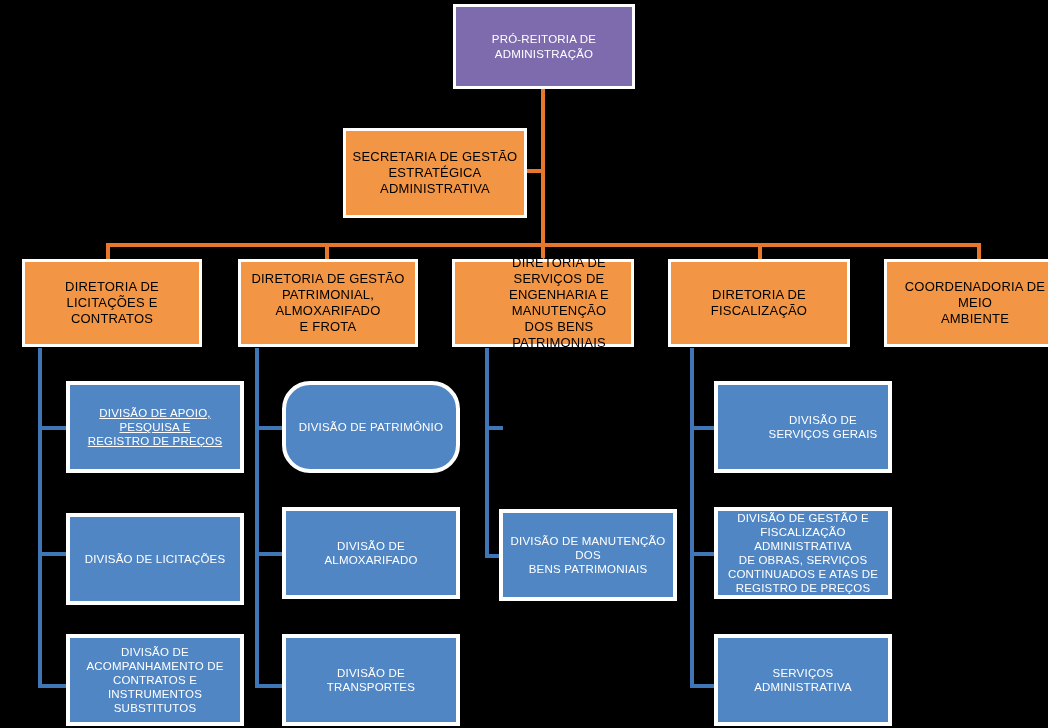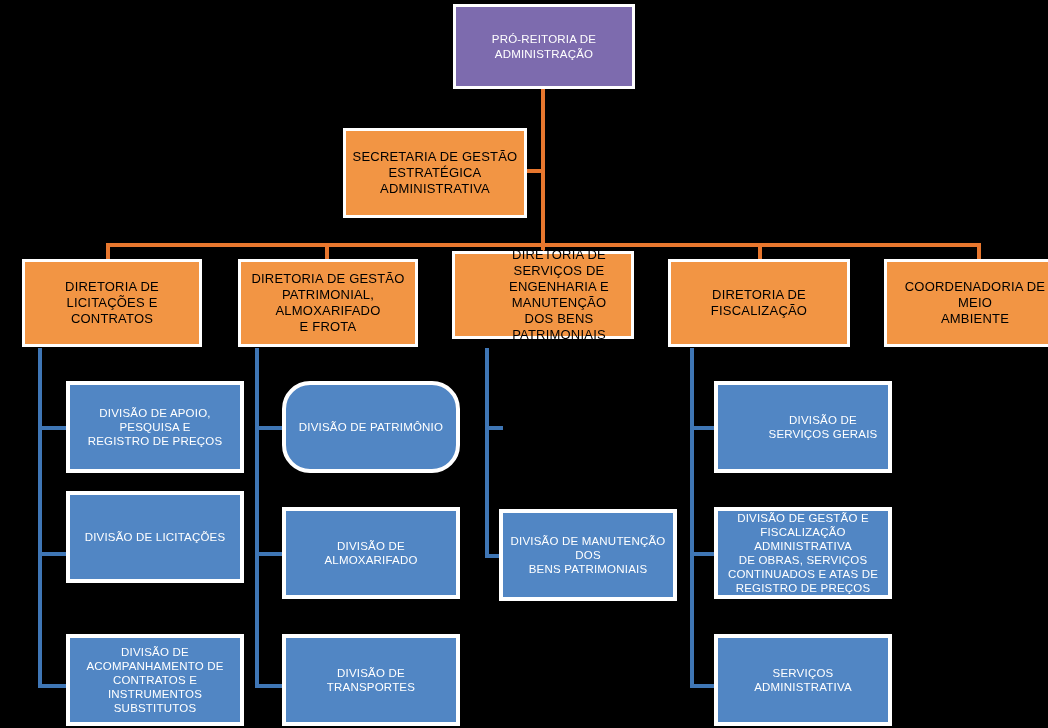--- a/index.html
+++ b/index.html
@@ -112,38 +112,38 @@
 
   <div class="node orange" style="left:2px; top:259px; width:180px; height:88px;">
     <span class="lbl">DIRETORIA DE LICITAÇÕES E
 CONTRATOS</span>
   </div>
   <div class="node orange" style="left:218px; top:259px; width:180px; height:88px;">
     <span class="lbl">DIRETORIA DE GESTÃO
 PATRIMONIAL, ALMOXARIFADO
 E FROTA</span>
   </div>
-  <div class="node orange" style="left:432px; top:251px; width:182px; height:88px;padding-left:32px;">
+  <div class="node orange" style="left:432px; top:259px; width:182px; height:88px;padding-left:32px;">
     <span class="lbl">DIRETORIA DE SERVIÇOS DE
 ENGENHARIA E MANUTENÇÃO
 DOS BENS PATRIMONIAIS</span>
   </div>
   <div class="node orange" style="left:648px; top:259px; width:182px; height:88px;">
     <span class="lbl">DIRETORIA DE FISCALIZAÇÃO</span>
   </div>
   <div class="node orange" style="left:864px; top:259px; width:182px; height:88px;">
     <span class="lbl">COORDENADORIA DE MEIO
 AMBIENTE</span>
   </div>
 
-  <div class="node blue" style="left:46px; top:381px; width:178px; height:92px;">
+  <div class="node blue" style="left:46px; top:381px; width:178px; height:92px;text-decoration:underline;">
     <span class="lbl">DIVISÃO DE APOIO, PESQUISA E
 REGISTRO DE PREÇOS</span>
   </div>
-  <div class="node blue" style="left:46px; top:491px; width:178px; height:92px;">
+  <div class="node blue" style="left:46px; top:513px; width:178px; height:92px;">
     <span class="lbl">DIVISÃO DE LICITAÇÕES</span>
   </div>
   <div class="node blue" style="left:46px; top:634px; width:178px; height:92px;">
     <span class="lbl">DIVISÃO DE
 ACOMPANHAMENTO DE
 CONTRATOS E INSTRUMENTOS
 SUBSTITUTOS</span>
   </div>
 
   <div class="node blue" style="left:262px; top:381px; width:178px; height:92px;border-radius:28px;">

